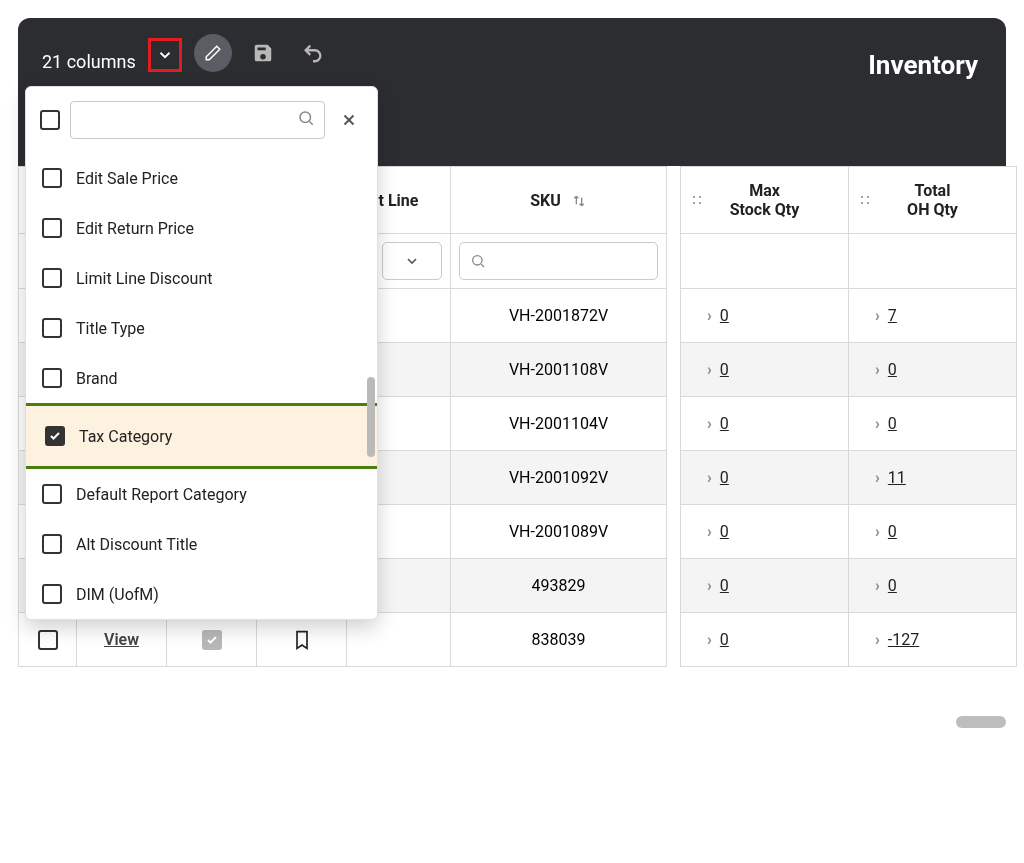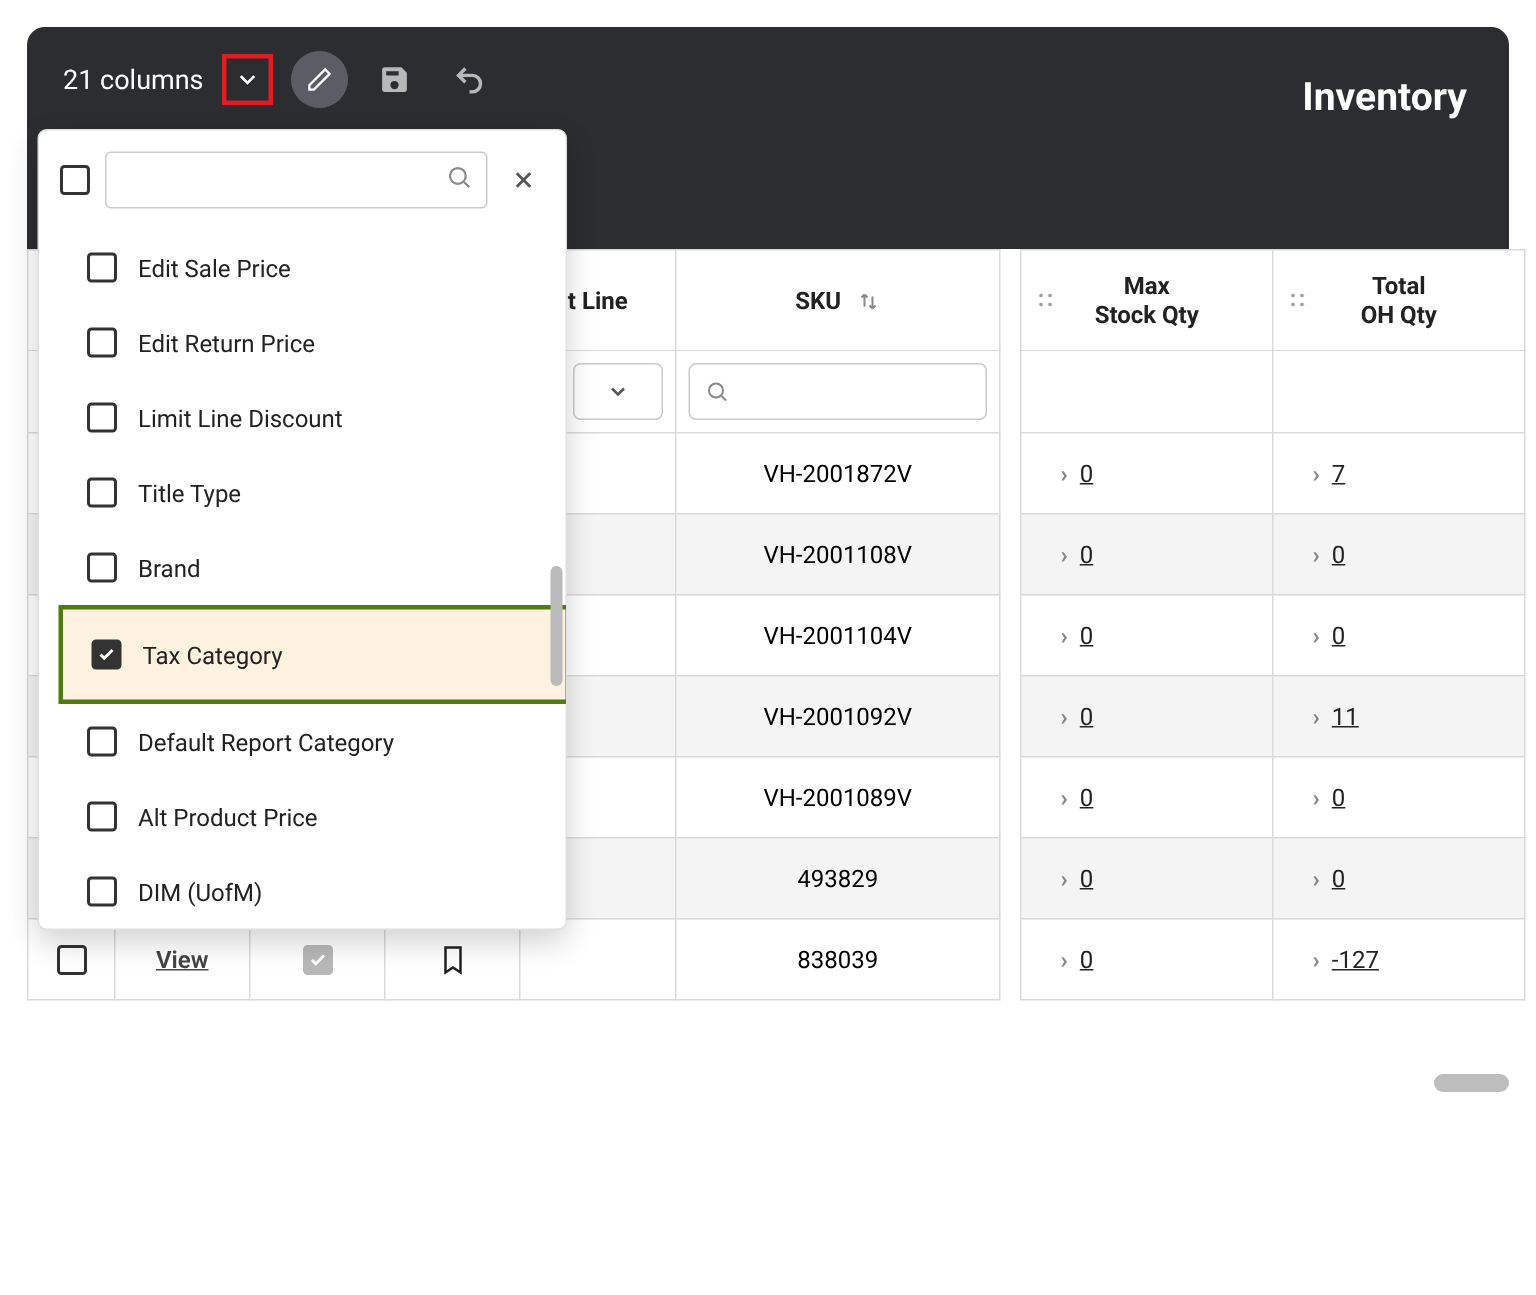--- a/index.html
+++ b/index.html
@@ -1,36 +1,36 @@
 <!DOCTYPE html>
 <html><head>
 <meta charset="utf-8">
 <style>
   * { box-sizing: border-box; margin: 0; padding: 0; }
   body { font-family: -apple-system, BlinkMacSystemFont, "Segoe UI", Roboto, Arial, sans-serif; background: #fff; width: 1024px; height: 863px; overflow: hidden; position: relative; }
   .app { position: absolute; top: 18px; left: 18px; right: 18px; bottom: 140px; border-radius: 12px; overflow: hidden; }
 
   
   .toolbar { background: #2b2d31; color: #fff; height: 148px; padding: 16px 24px; position: relative; }
-  .toolbar-row { display: flex; align-items: center; gap: 12px; }
+  .toolbar-row { display: flex; align-items: flex-end; gap: 12px; }
   .columns-label { font-size: 18px; color: #fff; }
   .chevron-toggle { width: 34px; height: 34px; display: inline-flex; align-items: center; justify-content: center; cursor: pointer; border: 3px solid #e11d24; }
   .icon-btn { width: 38px; height: 38px; border-radius: 50%; display: inline-flex; align-items: center; justify-content: center; color: #e5e5e5; cursor: pointer; }
   .icon-btn.filled { background: #5a5d63; }
   .title { position: absolute; right: 28px; top: 32px; font-size: 26px; font-weight: 700; }
 
   
   .panel { position: absolute; top: 86px; left: 25px; width: 353px; background: #fff; border: 1px solid #e0e0e0; border-radius: 6px; box-shadow: 0 8px 20px rgba(0,0,0,.18); z-index: 50; padding-top: 10px; }
   .panel-head { display: flex; align-items: center; gap: 10px; padding: 4px 14px 14px 14px; }
   .panel-head .small-check { width:20px; height:20px; border:2px solid #333; border-radius:3px; cursor:pointer; }
   .panel-search { flex:1; position:relative; }
   .panel-search input { width:100%; height:38px; border:1px solid #c9c9c9; border-radius:4px; padding: 0 38px 0 10px; font-size:14px; }
   .panel-search .search-icon { position:absolute; right:10px; top:50%; transform:translateY(-50%); color:#888; }
   .panel-close { width:28px; height:28px; display:flex; align-items:center; justify-content:center; color:#555; cursor:pointer; font-size:22px; }
-  .panel-list { max-height: 520px; overflow-y:auto; position:relative;padding-left:16px; }
+  .panel-list { max-height: 520px; overflow-y:auto; position:relative; }
   .panel-item { display:flex; align-items:center; gap:14px; padding: 14px 16px; font-size:16px; color:#222; cursor:pointer; border-top:1px solid transparent; border-bottom:1px solid transparent; position:relative; }
   .panel-item .chk { width:20px; height:20px; border:2px solid #333; border-radius:3px; display:flex; align-items:center; justify-content:center; flex-shrink:0; }
   .panel-item .chk.checked { background:#333; border-color:#333; }
   .panel-item .chk.checked svg { display:block; }
   .panel-item .chk svg { display:none; }
   .panel-item.highlighted { background: #fdf1e0; border: 3px solid #4d7c0f; margin-left:-3px; margin-right:-3px; padding-left:19px; padding-right:19px; padding-top:20px; padding-bottom:20px; }
   .panel-scroll-thumb { position:absolute; right:2px; top:224px; width:8px; height:80px; background:#bababa; border-radius:4px; }
 
   
   .table-wrap { position:absolute; top:166px; left:18px; right:18px; bottom:140px; }
@@ -308,21 +308,21 @@
           </svg>
         </span>
         <span>Tax Category</span>
       </div>
       <div class="panel-item">
         <span class="chk"></span>
         <span>Default Report Category</span>
       </div>
       <div class="panel-item">
         <span class="chk"></span>
-        <span>Alt Product Price</span>
+        <span>Alt Discount Title</span>
       </div>
       <div class="panel-item">
         <span class="chk"></span>
         <span>DIM (UofM)</span>
       </div>
       <div class="panel-scroll-thumb"></div>
   </div>
 </div>
 
 <div class="h-scroll"></div>

